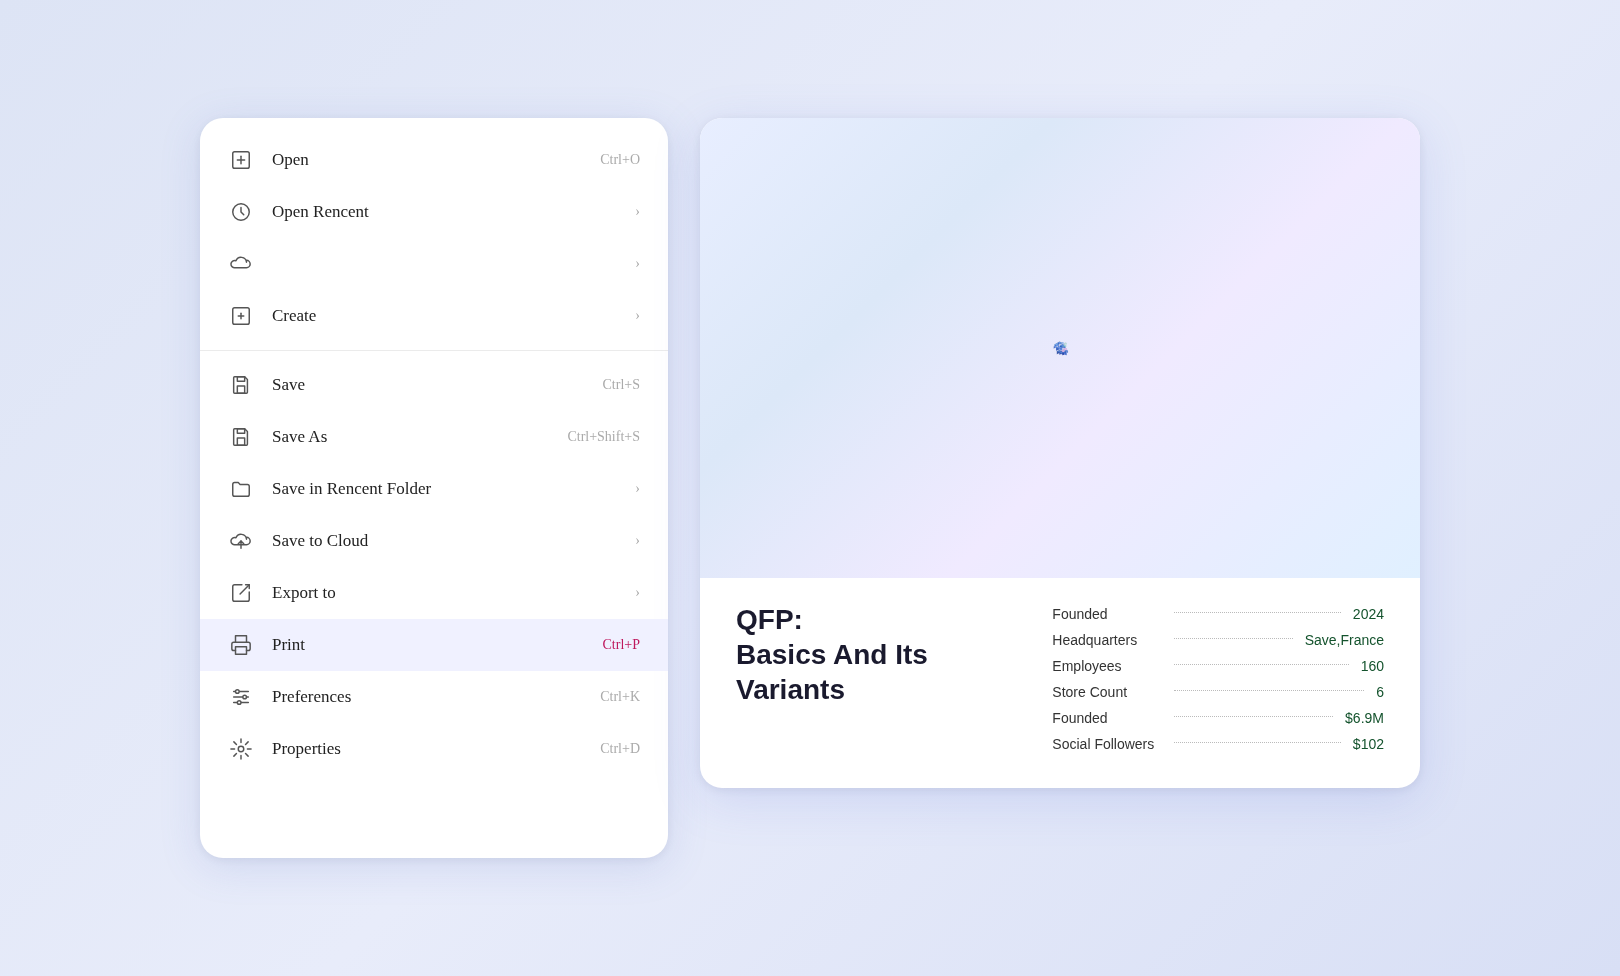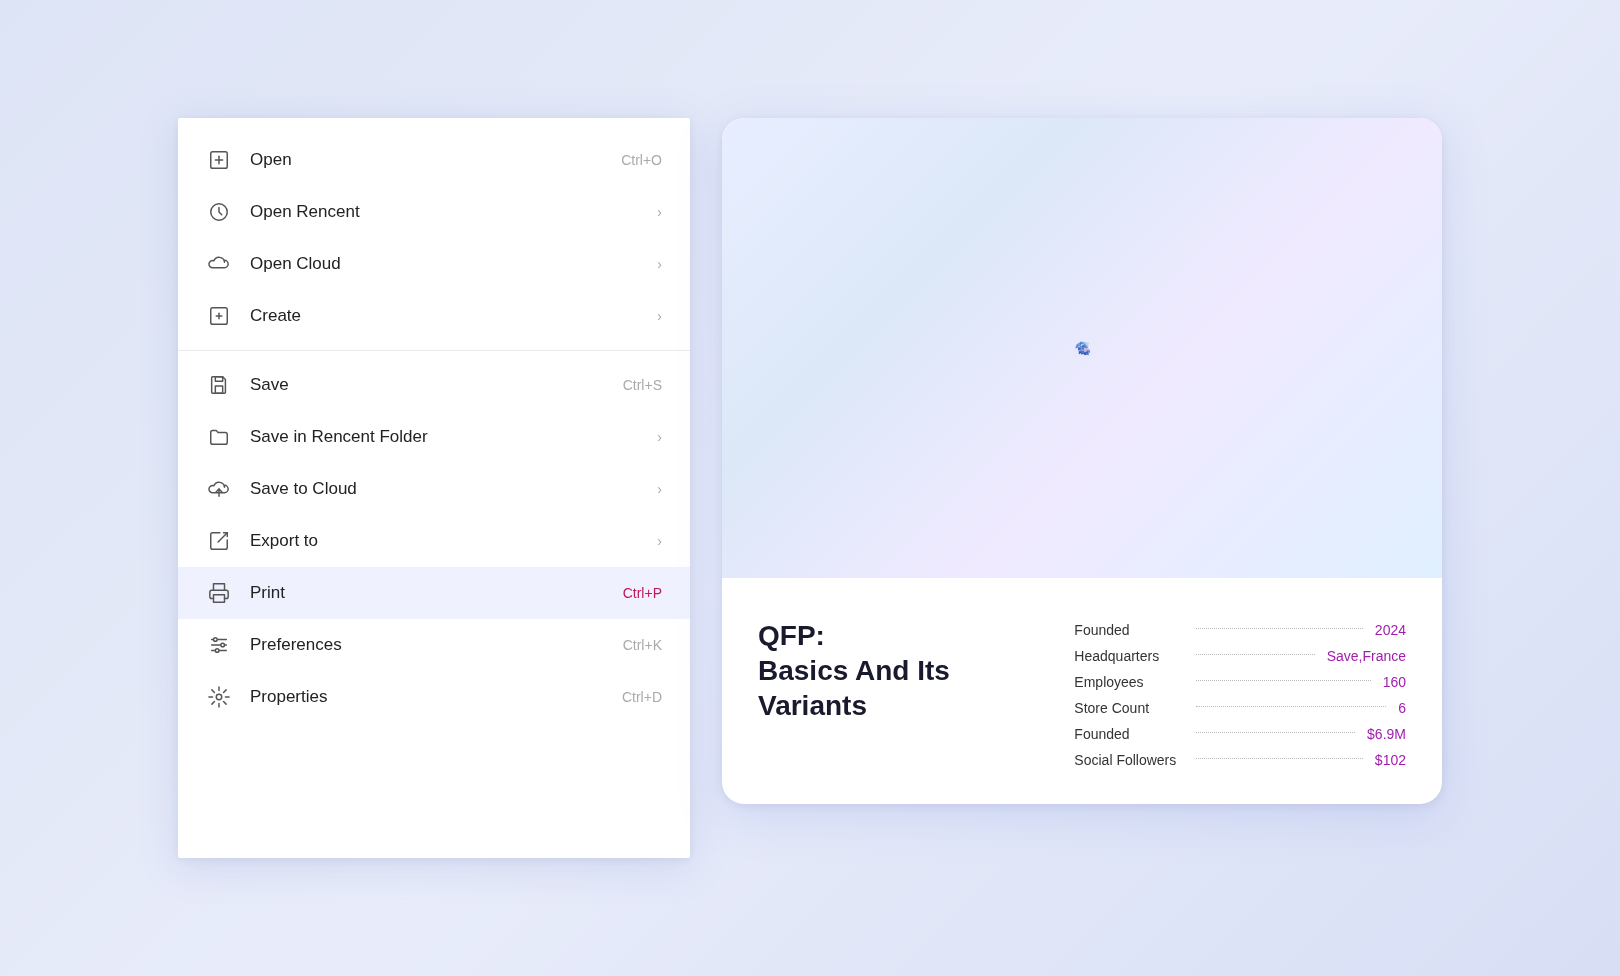--- a/index.html
+++ b/index.html
@@ -18,25 +18,26 @@
     .ui-container {
       display: flex;
       gap: 32px;
       align-items: flex-start;
       padding: 20px;
     }
 
     
     .context-menu {
       background: #fff;
-      border-radius: 2px;
+      border-radius: 23px;
       box-shadow: 0 8px 40px rgba(100, 120, 200, 0.18), 0 2px 8px rgba(0,0,0,0.06);
       padding: 16px 0;
-      width: 512px;
+      width: 468px;
       min-height: 740px;
+      font-family: Liberation Serif, serif;
     }
 
     .menu-item {
       display: flex;
       align-items: center;
       padding: 13px 28px;
       cursor: pointer;
       position: relative;
       transition: background 0.15s;
     }
@@ -95,21 +96,21 @@
       height: 460px;
       background: linear-gradient(135deg, #e8eeff 0%, #dce8f8 30%, #f0eaff 60%, #e0f0ff 100%);
       position: relative;
       overflow: hidden;
       display: flex;
       align-items: center;
       justify-content: center;
     }
 
     .doc-info {
-      padding: 40px 36px 36px;
+      padding: 24px 36px 36px;
       display: flex;
       gap: 40px;
     }
 
     .doc-title {
       flex: 1;
       font-size: 28px;
       font-weight: 800;
       color: #1a1a2e;
       line-height: 1.25;
@@ -138,21 +139,21 @@
 
     .stat-dots {
       flex: 1;
       border-bottom: 1px dotted #bbb;
       margin: 0 4px;
       position: relative;
       top: -2px;
     }
 
     .stat-value {
-      color: #a21caf;
+      color: #14532d;
       font-weight: 400;
       text-align: left;
     }
 
     
     svg {
       width: 22px;
       height: 22px;
       stroke: #555;
       fill: none;
@@ -190,21 +191,20 @@
       <span class="label">Open Rencent</span>
       <span class="chevron">›</span>
     </div>
 
     <div class="menu-item">
       <span class="icon">
         <svg viewBox="0 0 24 24">
             <path d="M18 10a6 6 0 0 0-11.5-1.6A4 4 0 1 0 6 16h12a4 4 0 0 0 0-8"></path>
           </svg>
       </span>
-      <span class="label">Open Cloud</span>
       <span class="chevron">›</span>
     </div>
 
     <div class="menu-item">
       <span class="icon">
         <svg viewBox="0 0 24 24">
             <rect x="3" y="3" width="18" height="18" rx="2"></rect>
             <line x1="9" y1="12" x2="15" y2="12"></line>
             <line x1="12" y1="9" x2="12" y2="15"></line>
           </svg>
@@ -220,20 +220,31 @@
         <svg viewBox="0 0 24 24">
             <path d="M5 3h11l3 3v14a1 1 0 0 1-1 1H5a1 1 0 0 1-1-1V4a1 1 0 0 1 1-1z"></path>
             <rect x="8" y="13" width="8" height="8"></rect>
             <rect x="8" y="3" width="8" height="5"></rect>
           </svg>
       </span>
       <span class="label">Save</span>
       <span class="shortcut">Ctrl+S</span>
     </div>
 
+    <div class="menu-item">
+      <span class="icon">
+        <svg viewBox="0 0 24 24">
+            <path d="M5 3h11l3 3v14a1 1 0 0 1-1 1H5a1 1 0 0 1-1-1V4a1 1 0 0 1 1-1z"></path>
+            <rect x="8" y="13" width="8" height="8"></rect>
+            <rect x="8" y="3" width="8" height="5"></rect>
+          </svg>
+      </span>
+      <span class="label">Save As</span>
+      <span class="shortcut">Ctrl+Shift+S</span>
+    </div>
 
     <div class="menu-item">
       <span class="icon">
         <svg viewBox="0 0 24 24">
             <path d="M3 7a2 2 0 0 1 2-2h4l2 2h8a2 2 0 0 1 2 2v9a2 2 0 0 1-2 2H5a2 2 0 0 1-2-2V7z"></path>
           </svg>
       </span>
       <span class="label">Save in Rencent Folder</span>
       <span class="chevron">›</span>
     </div>

